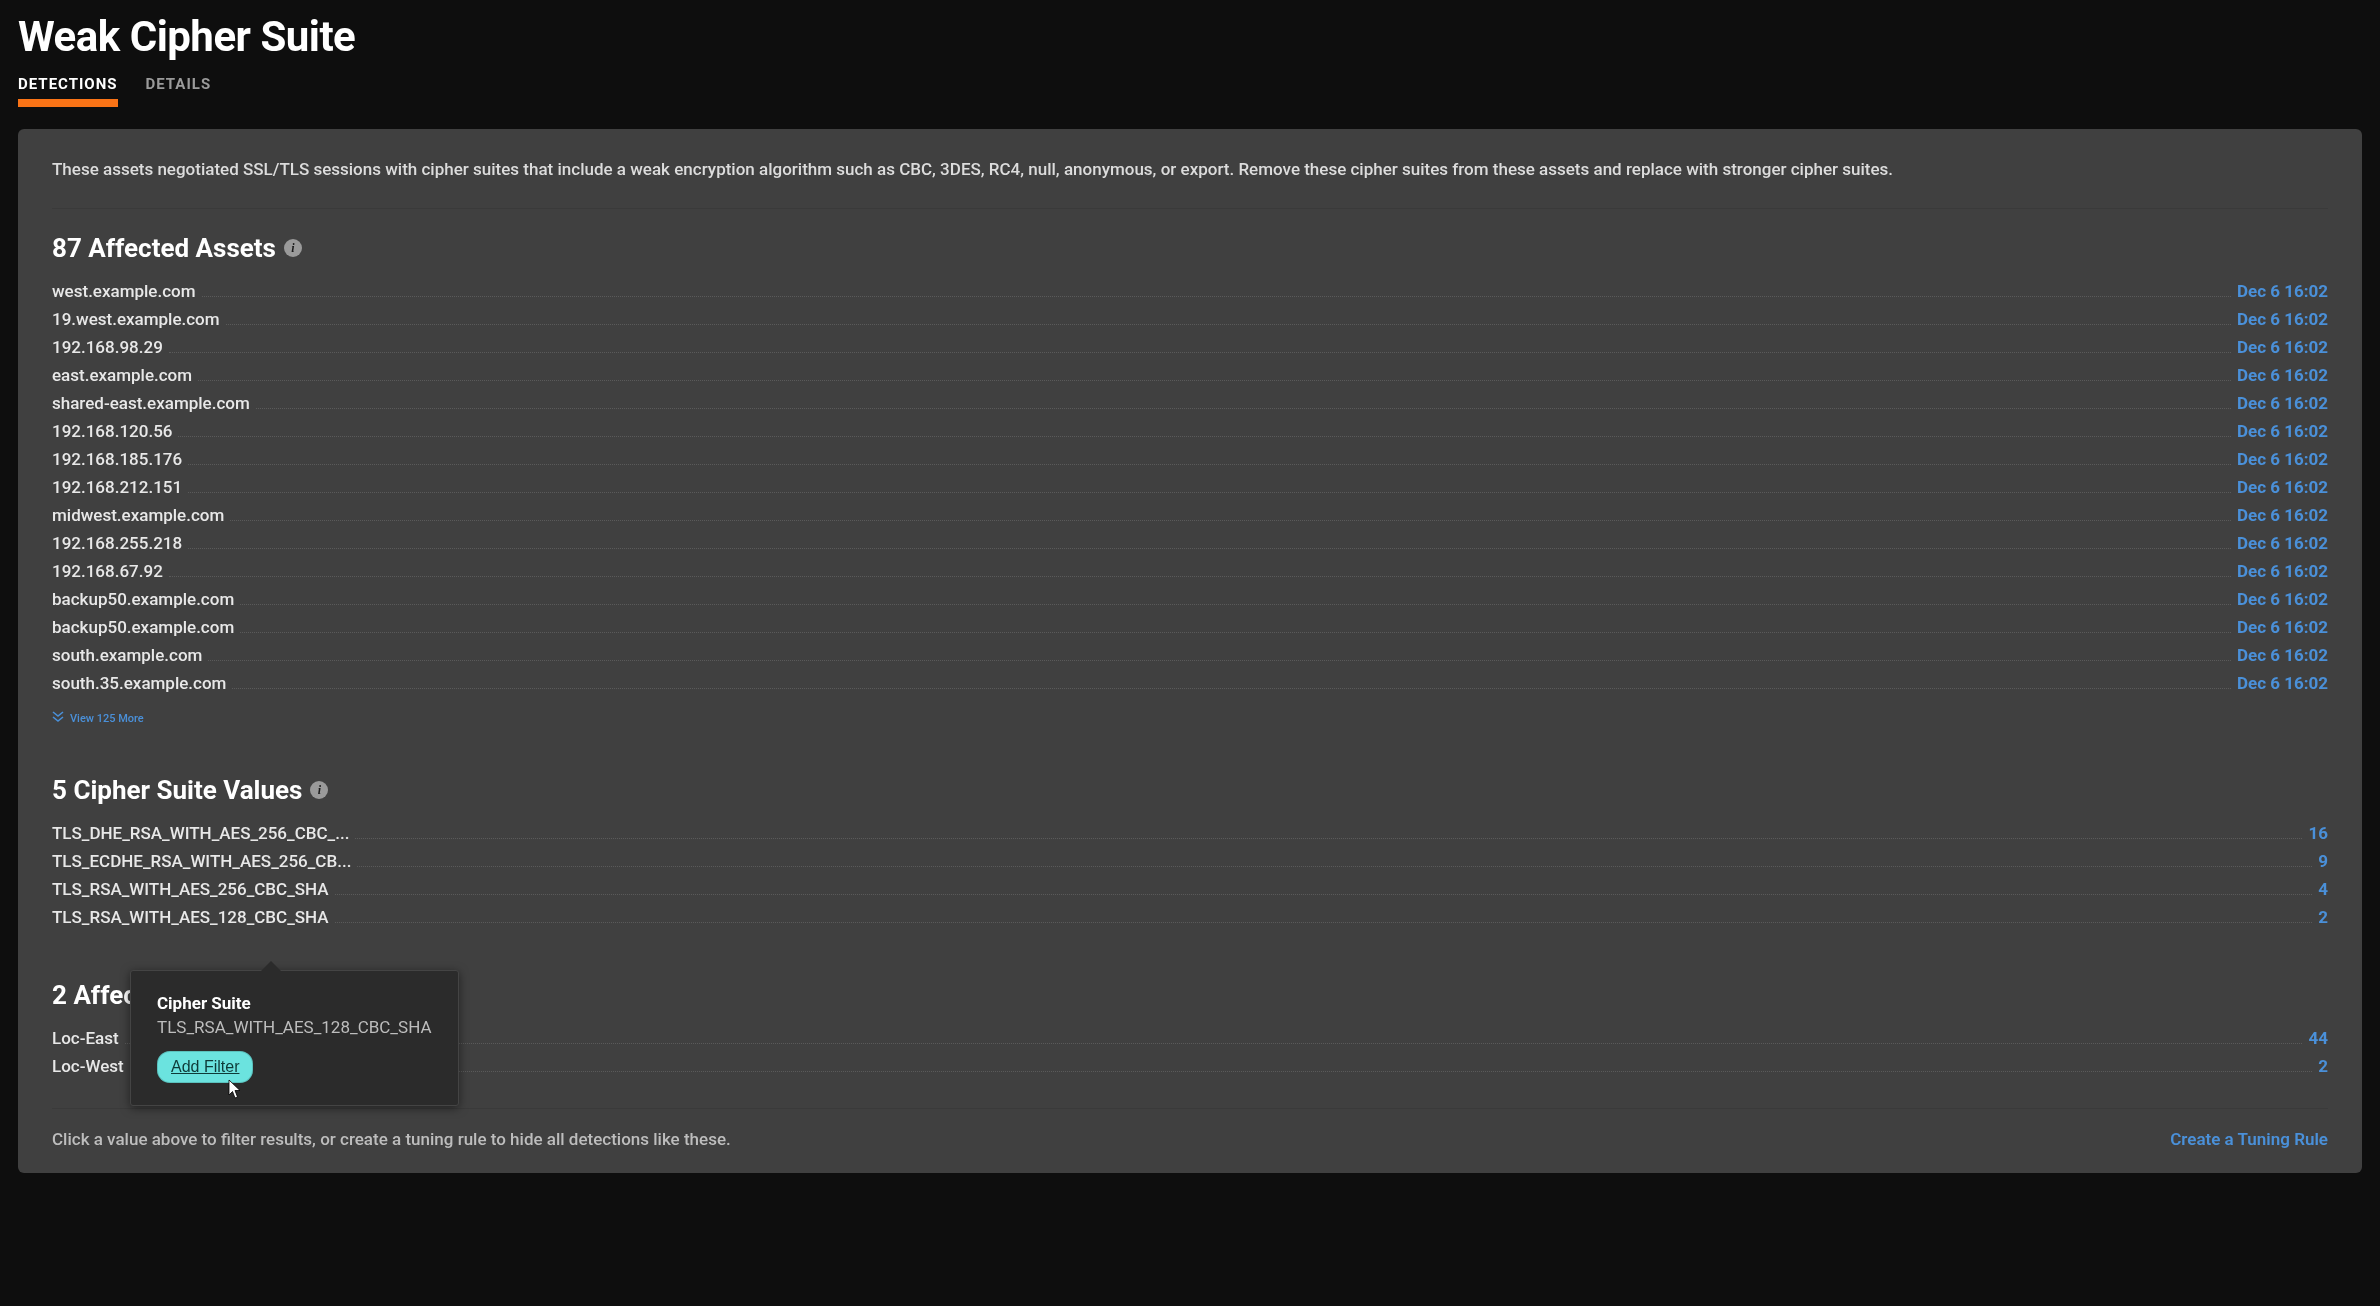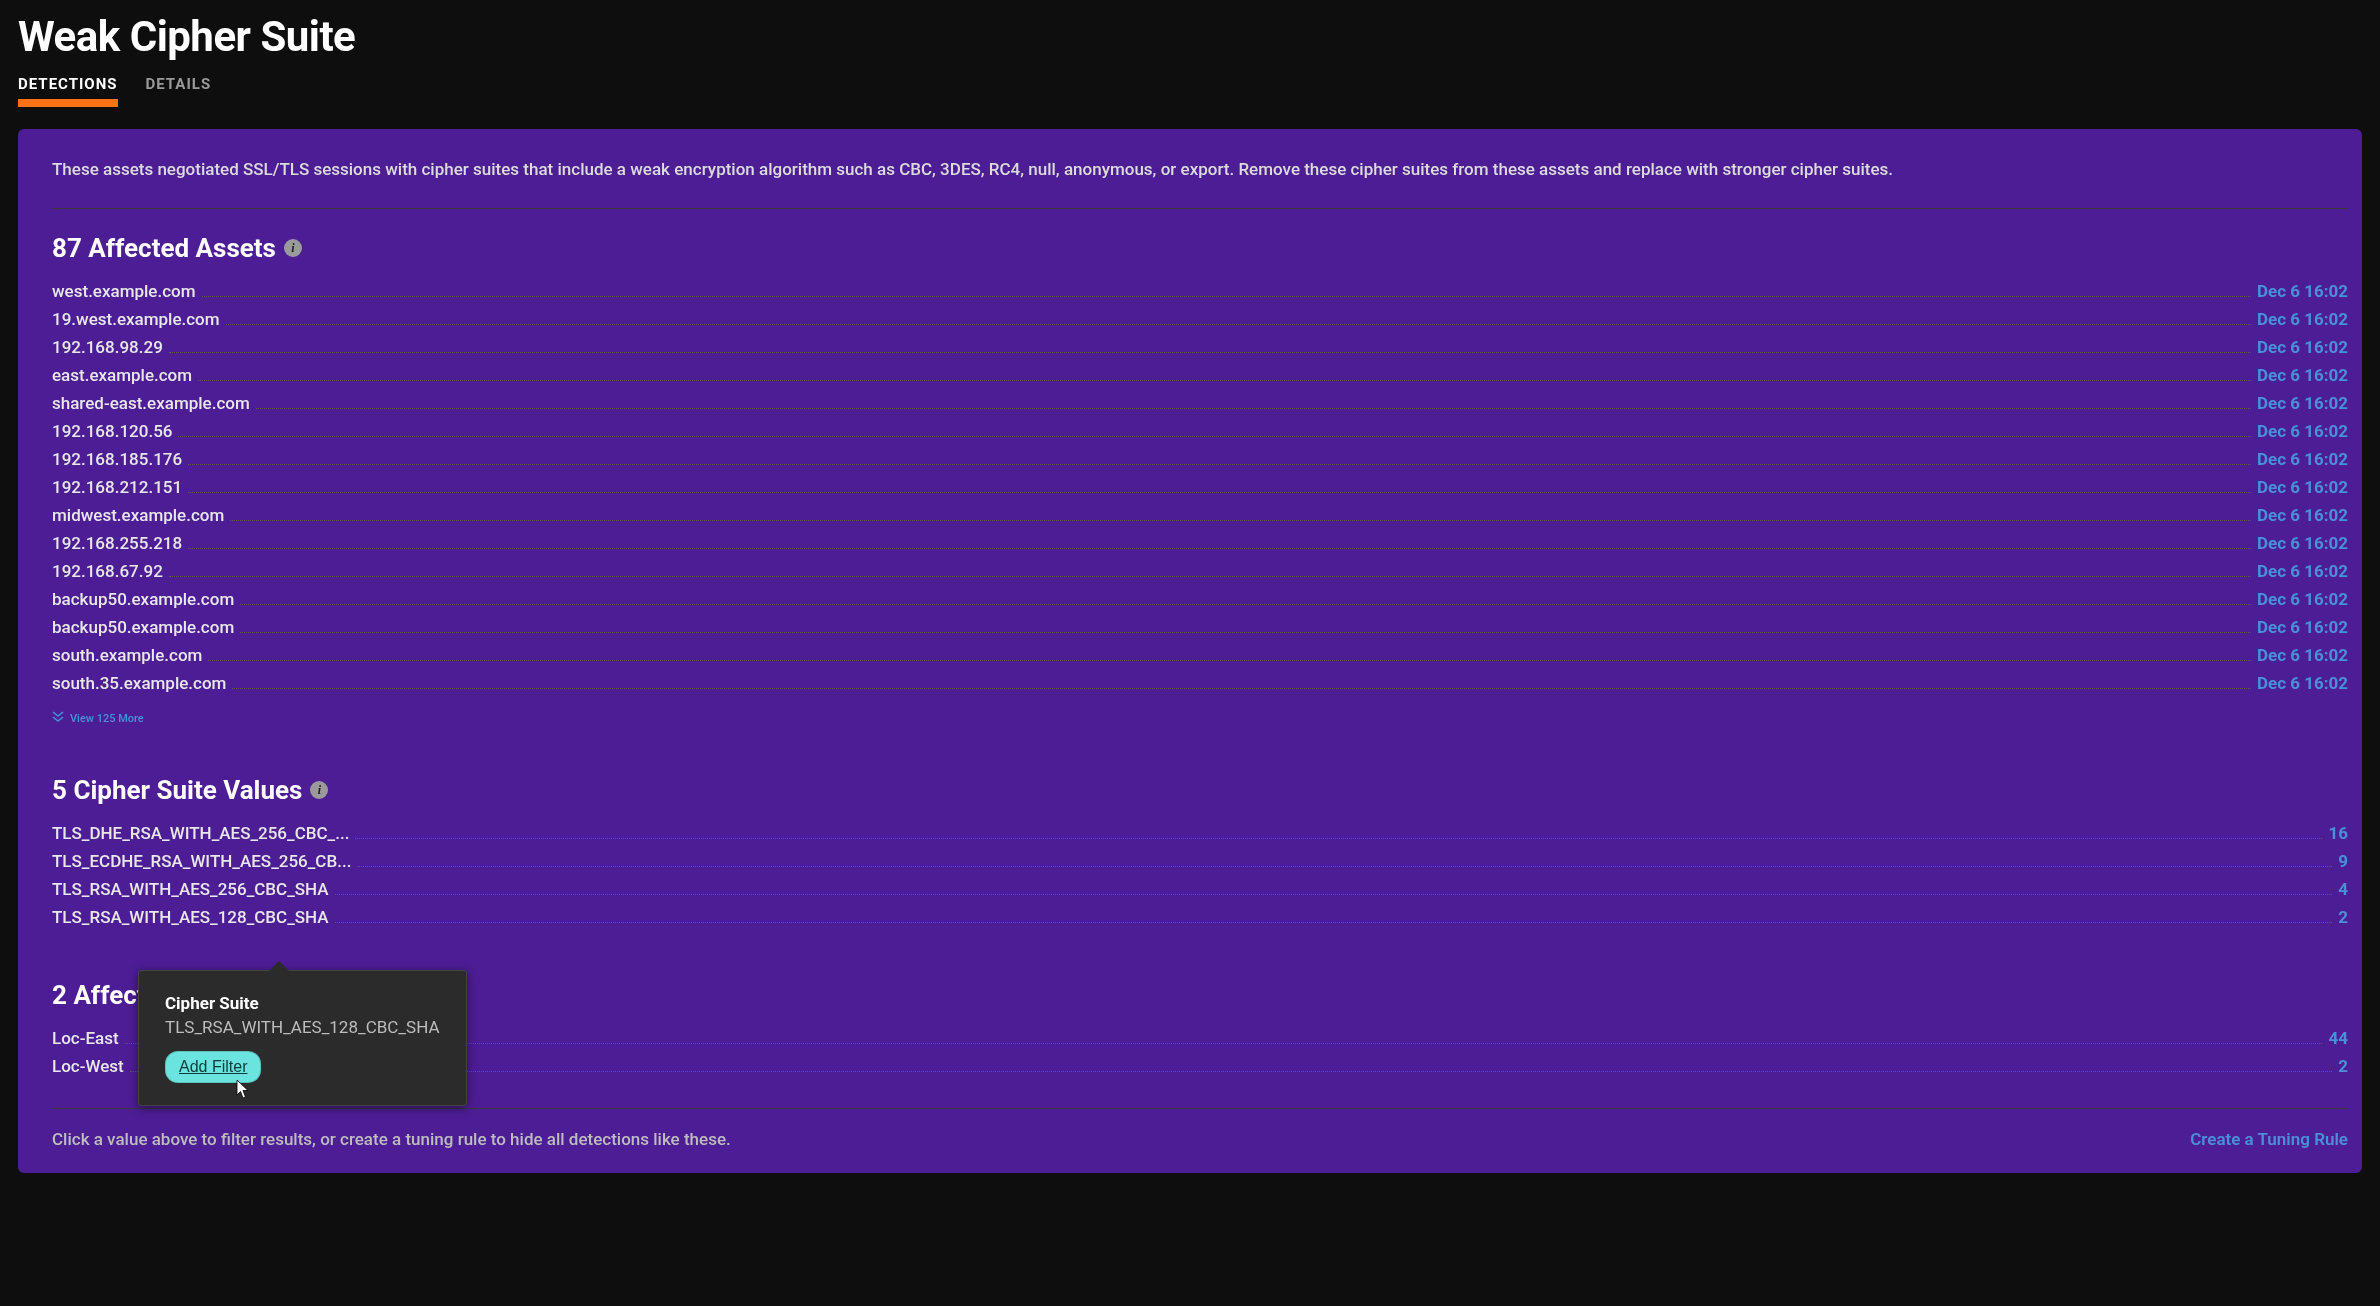--- a/index.html
+++ b/index.html
@@ -33,23 +33,23 @@
     color: #9a9a9a;
     padding-bottom: 6px;
     cursor: pointer;
     text-transform: uppercase;
   }
   .tab.active {
     color: #ffffff;
     border-bottom: 8px solid #f97316;
   }
   .panel {
-    background: #4c1d95;
+    background: #404040;
     border-radius: 6px;
-    padding: 28px 14px 24px 34px;
+    padding: 28px 34px 24px 34px;
   }
   .description {
     font-size: 17px;
     line-height: 1.45;
     color: #dcdcdc;
     font-weight: 500;
     padding-bottom: 26px;
     border-bottom: 1px solid #3a3a3a;
     margin-bottom: 24px;
   }
@@ -147,21 +147,21 @@
     font-weight: 600;
     cursor: pointer;
   }
   
   .popover-wrap {
     position: relative;
   }
   .popover {
     position: absolute;
     top: 38px;
-    left: 86px;
+    left: 78px;
     background: #2b2b2b;
     border: 1px solid #444;
     border-radius: 3px;
     padding: 22px 26px 22px 26px;
     min-width: 300px;
     box-shadow: 0 2px 10px rgba(0,0,0,0.5);
     z-index: 10;
   }
   .popover::before {
     content: "";

